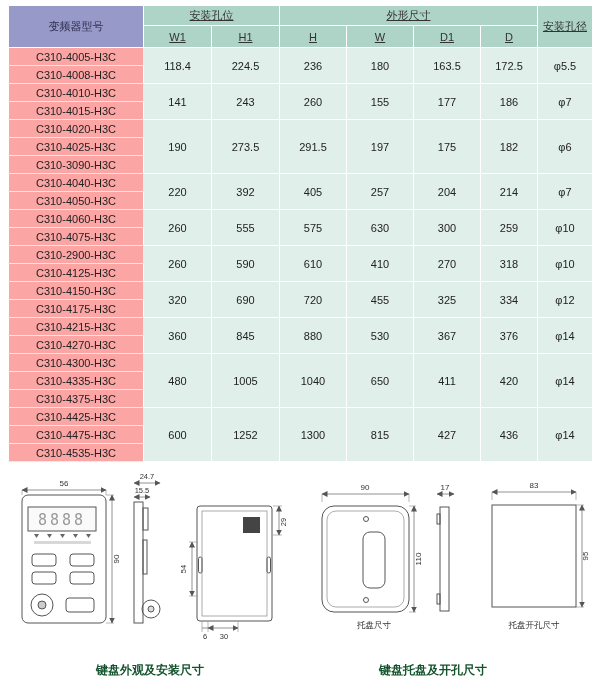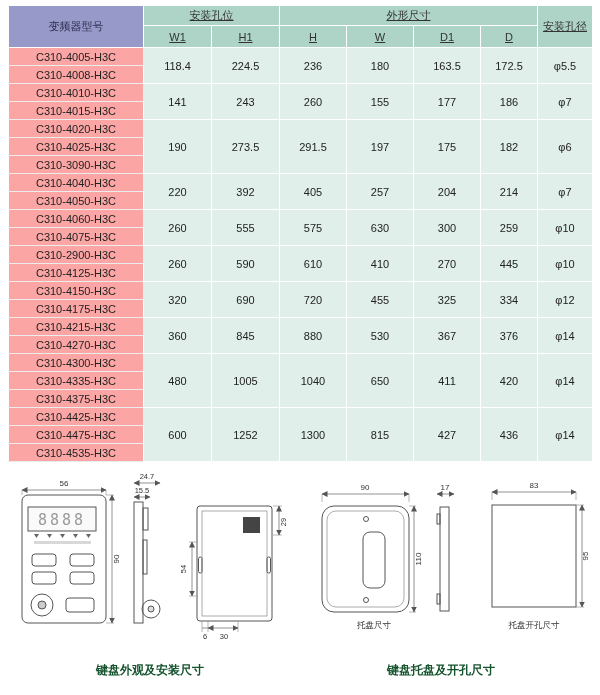--- a/index.html
+++ b/index.html
@@ -12,21 +12,21 @@
   .spec thead tr.hr1{height:20px;}
   .spec thead tr.hr2{height:22px;}
   .spec tbody tr{height:18px;}
   th.model-h{background:#9799c9;color:#2f2f50;}
   th.teal{background:#aed4c7;color:#333;text-decoration:underline;}
   td.model{background:#fca5a5;border:1px solid #ececec;border-left:1px solid #fff;margin-top:35px;}
   td.num{background:#e0efe9;}
   .drawings{position:absolute;top:462px;left:8px;}
   .caption{position:absolute;font-size:12px;font-weight:bold;text-align:center;color:#14532d;}
   .cap-left{top:662px;left:50px;width:200px;}
-  .cap-right{top:662px;left:336px;width:210px;}
+  .cap-right{top:662px;left:328px;width:210px;}
 </style>
 </head>
 <body>
 
 <div class="page">
 
   <table class="spec">
     <colgroup>
       <col style="width:135px">
         <col style="width:68px">
@@ -122,21 +122,21 @@
         <tr>
           <td class="model">C310-4075-H3C</td>
         </tr>
         <tr>
           <td class="model">C310-2900-H3C</td>
           <td class="num" rowspan="2">260</td>
           <td class="num" rowspan="2">590</td>
           <td class="num" rowspan="2">610</td>
           <td class="num" rowspan="2">410</td>
           <td class="num" rowspan="2">270</td>
-          <td class="num" rowspan="2">445</td>
+          <td class="num" rowspan="2">318</td>
           <td class="num" rowspan="2">φ10</td>
         </tr>
         <tr>
           <td class="model">C310-4125-H3C</td>
         </tr>
         <tr>
           <td class="model">C310-4150-H3C</td>
           <td class="num" rowspan="2">320</td>
           <td class="num" rowspan="2">690</td>
           <td class="num" rowspan="2">720</td>

